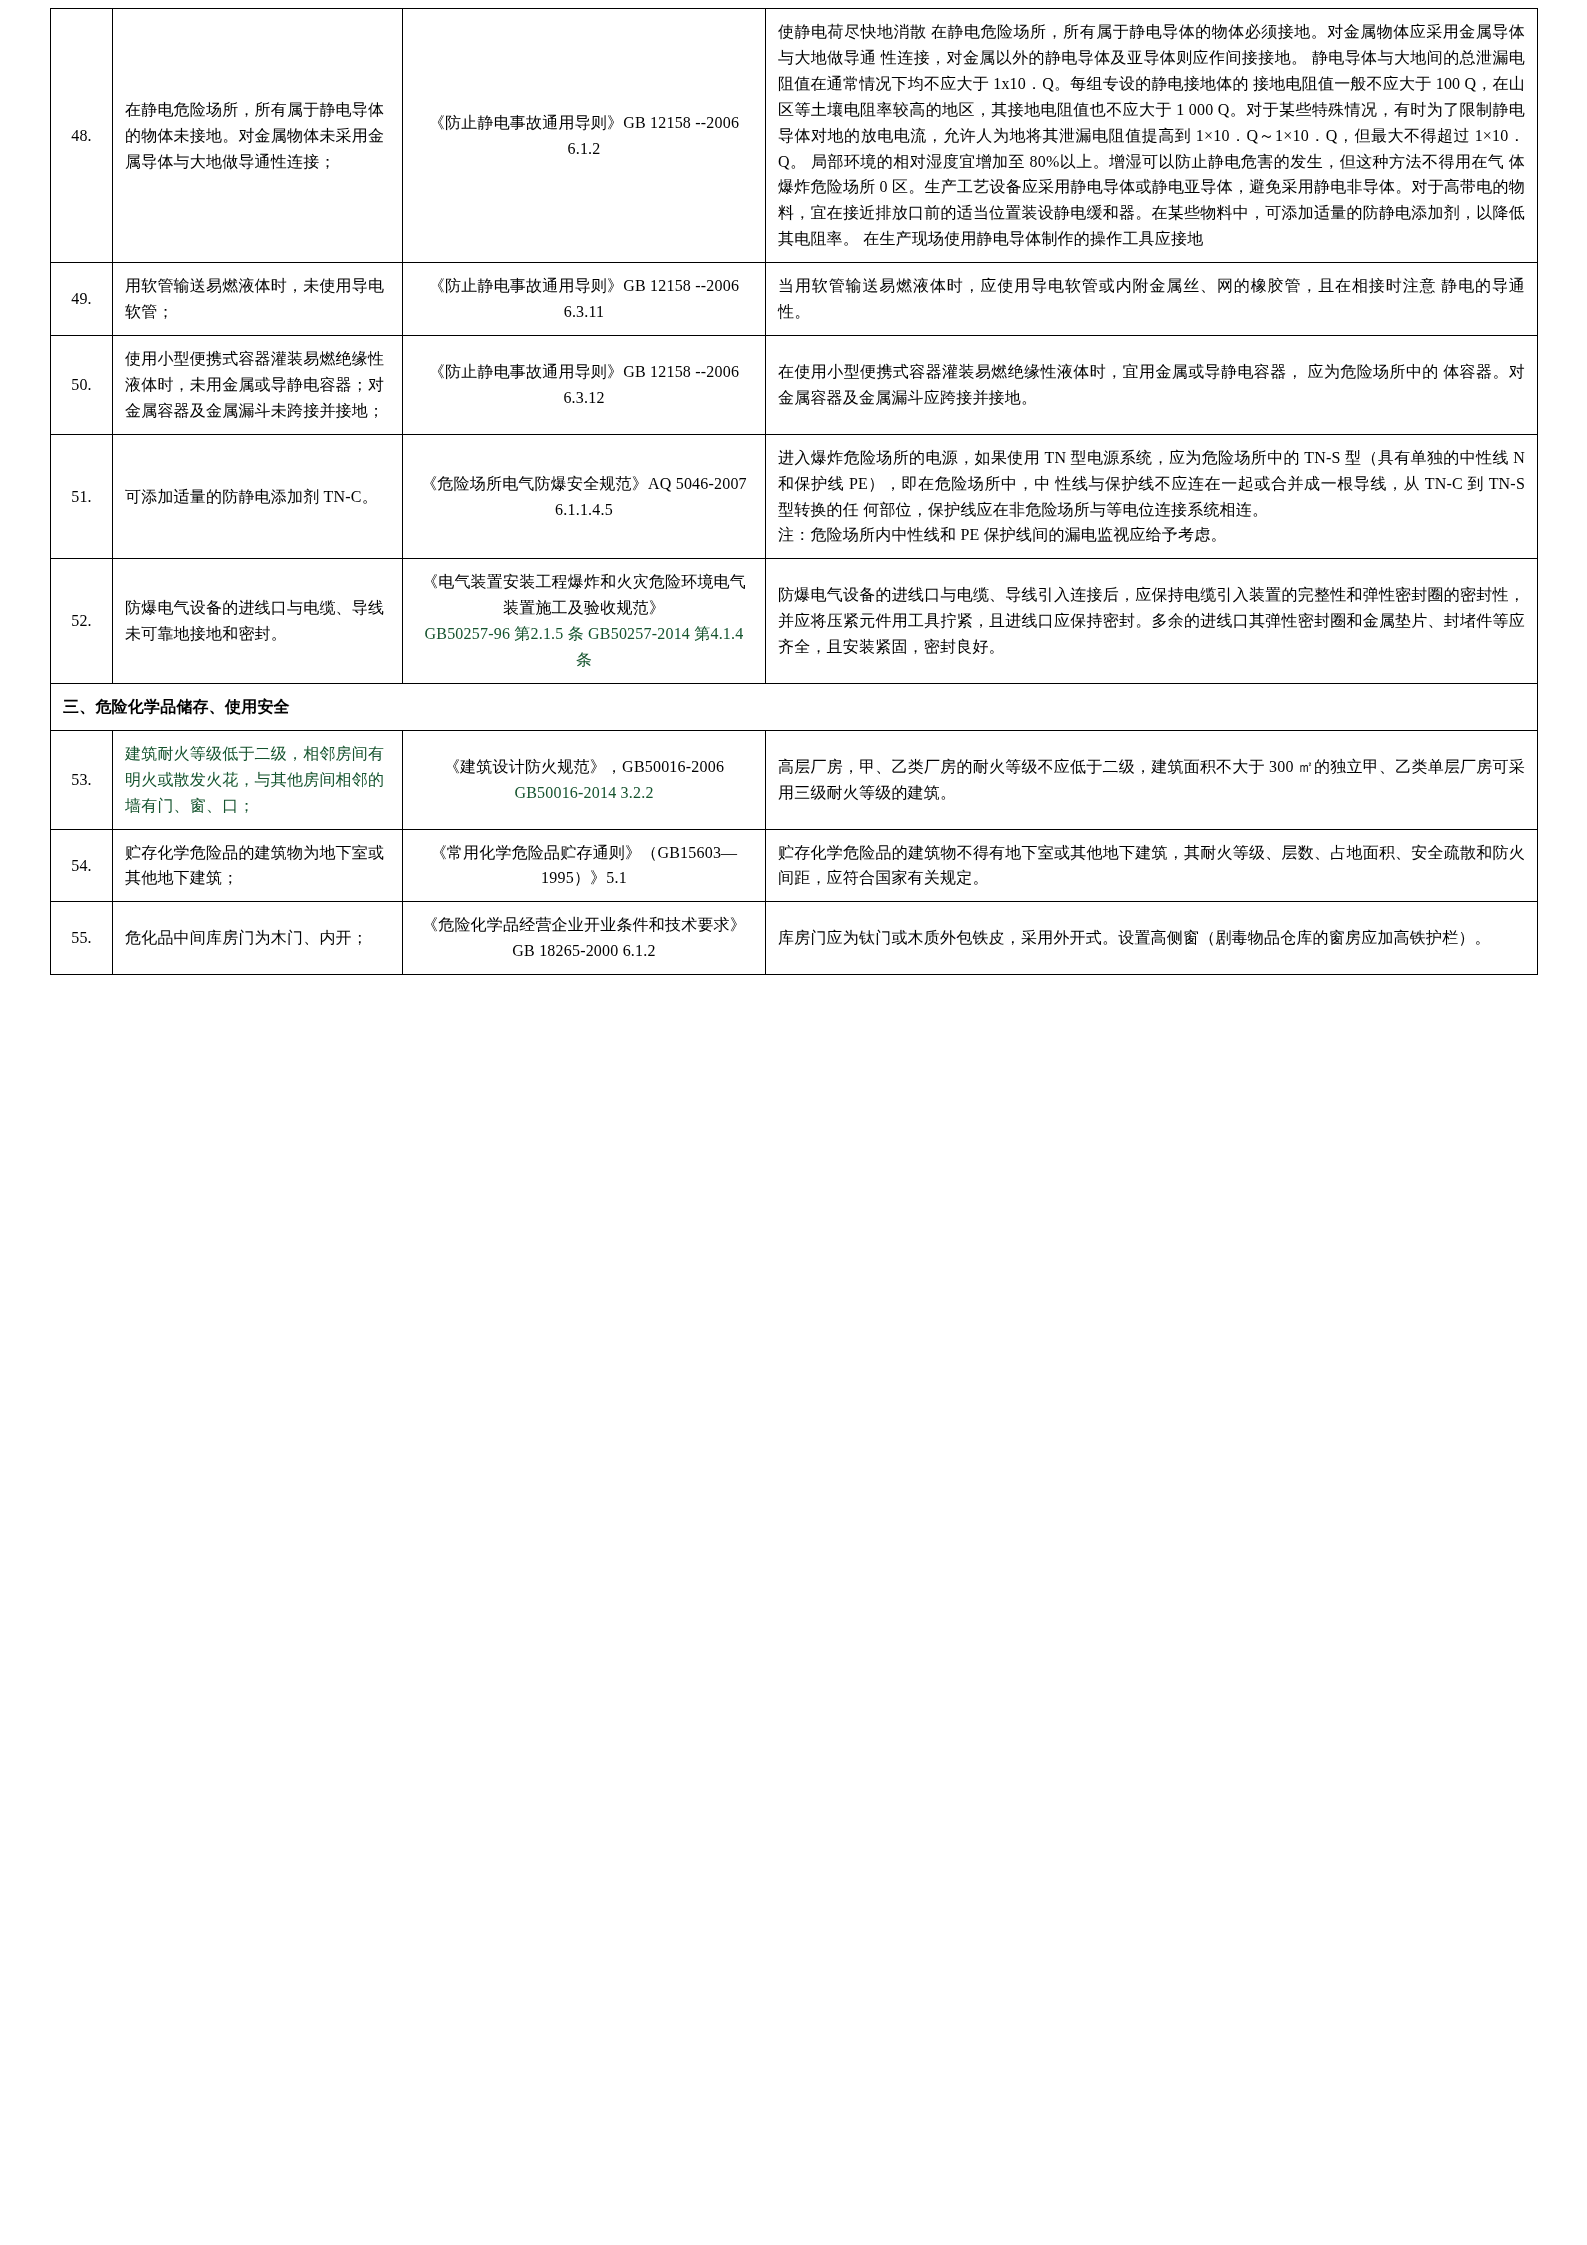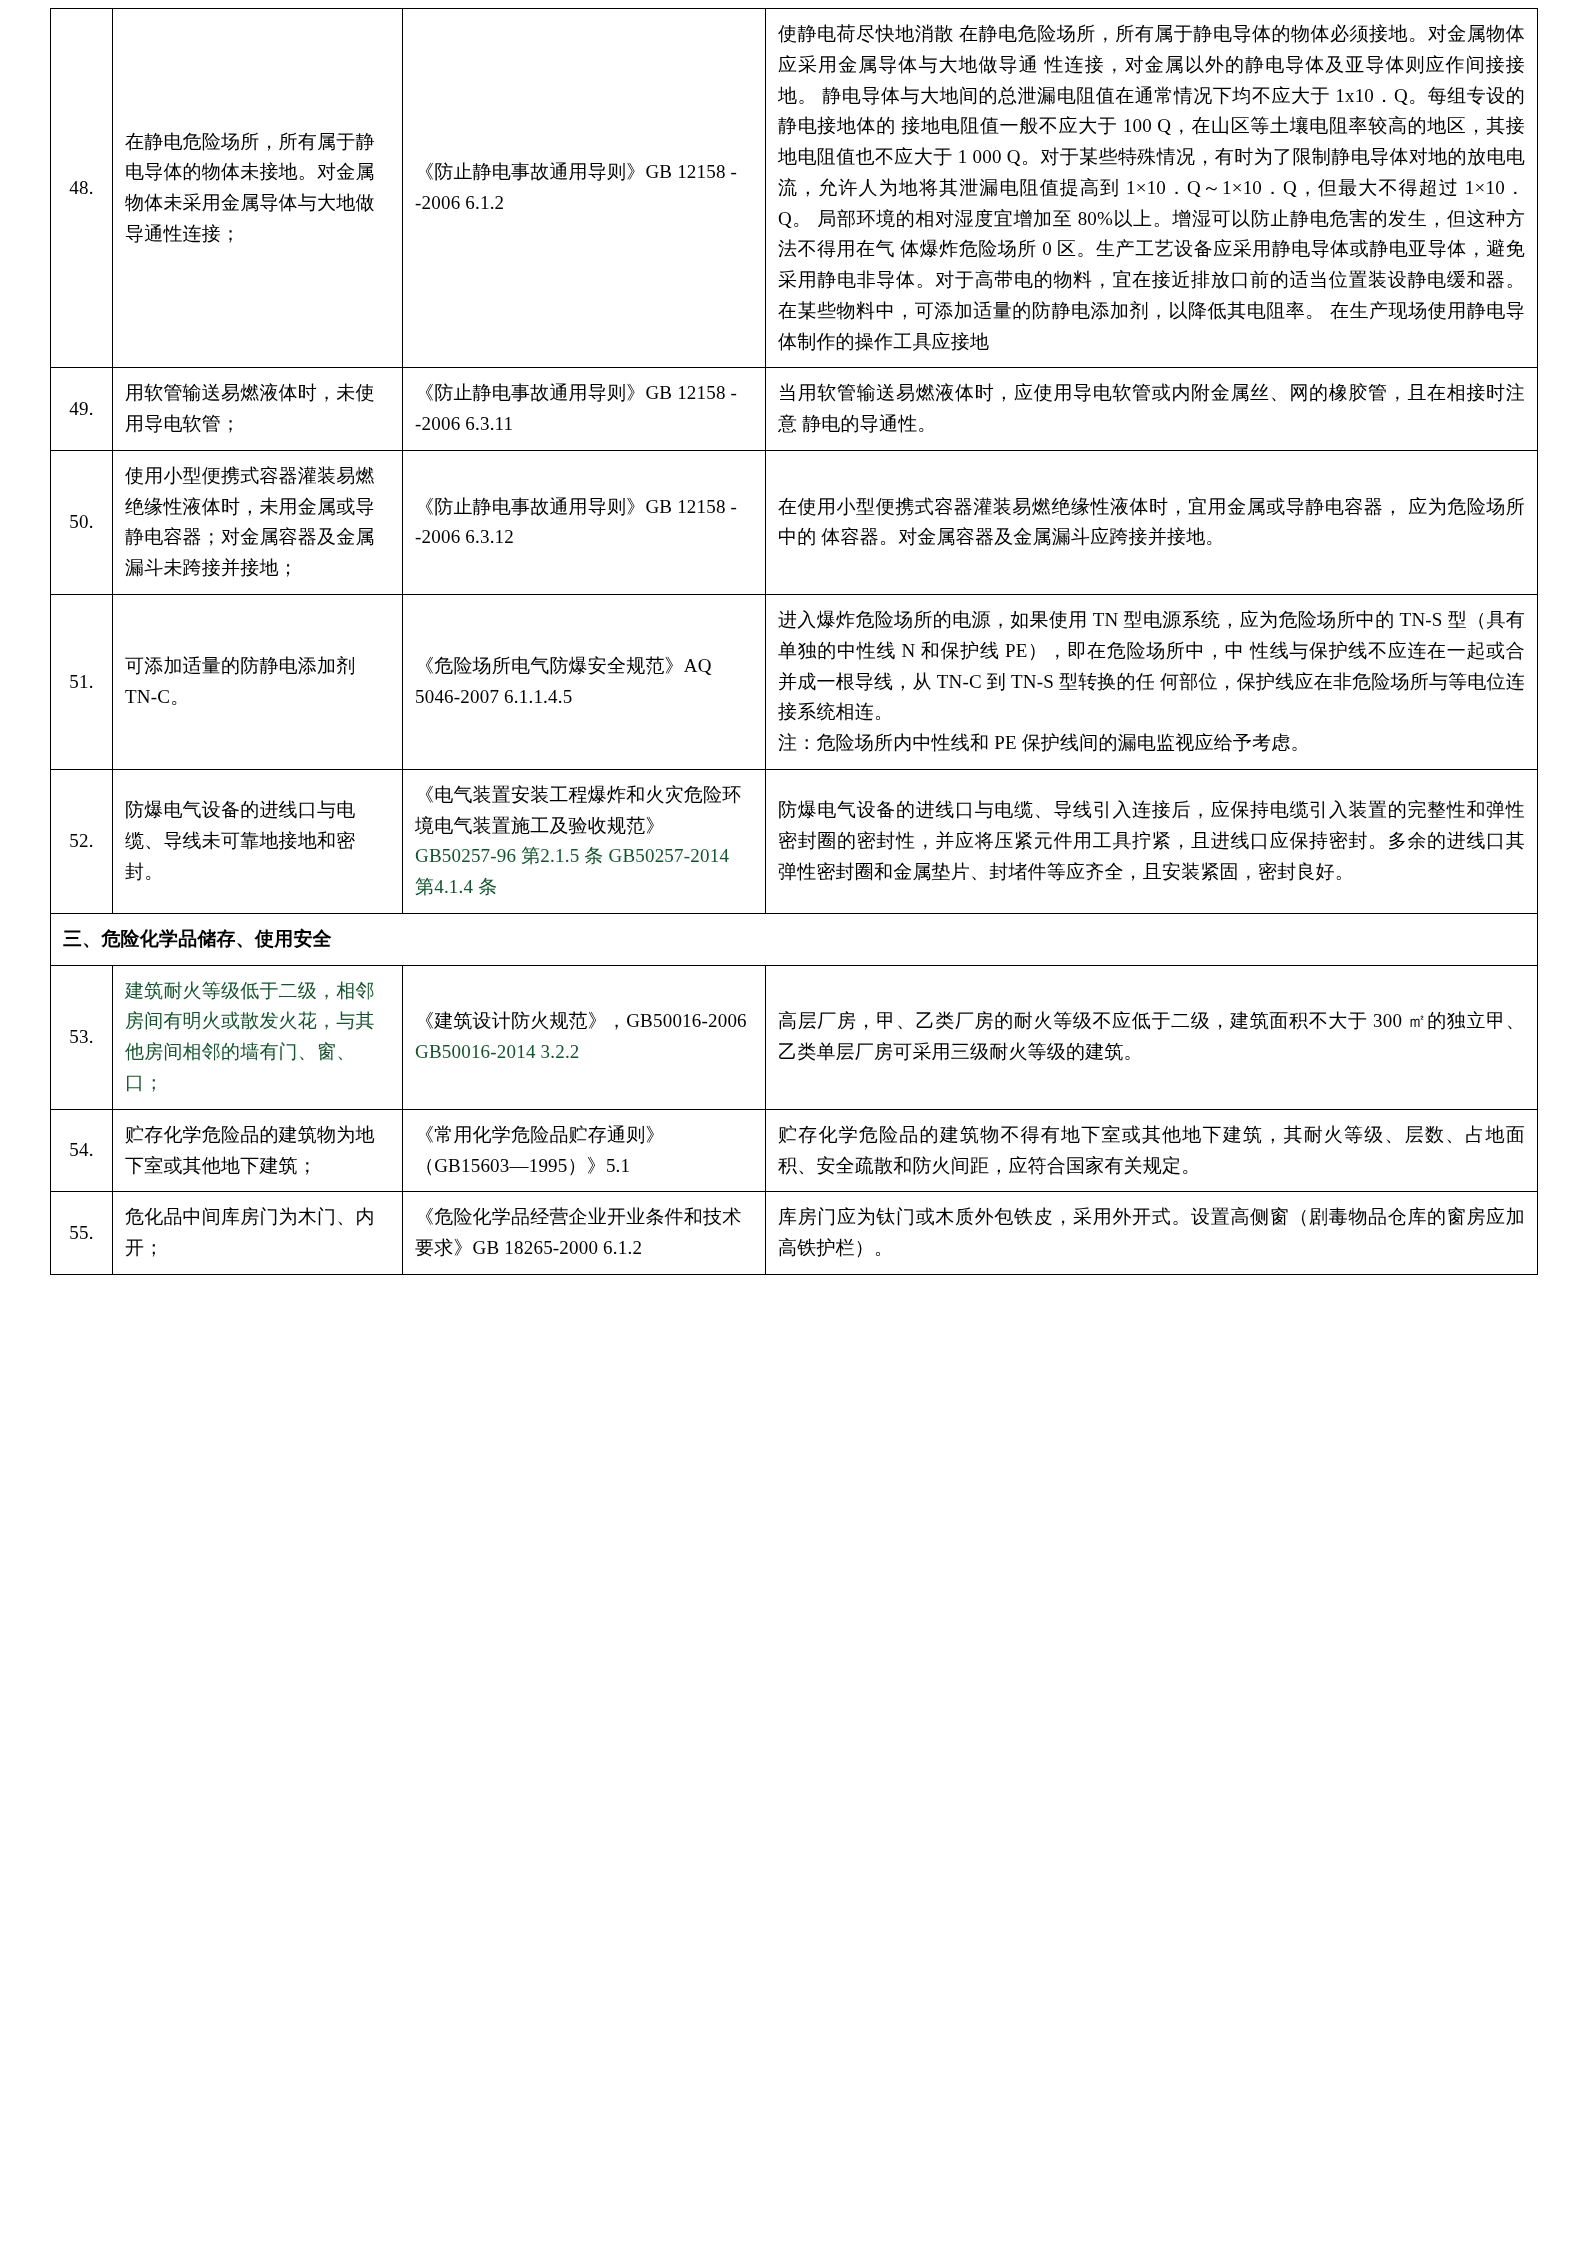--- a/index.html
+++ b/index.html
@@ -19,38 +19,38 @@
   }
   table.doc-table {
     border-collapse: collapse;
     width: 1487px;
     table-layout: fixed;
   }
   table.doc-table td {
     border: 1px solid #000000;
     vertical-align: middle;
     padding: 10px 12px;
-    font-size: 19px;
+    font-size: 16px;
     line-height: 1.62;
     letter-spacing: 0.2px;
   }
   col.c-num { width: 62px; }
   col.c-item { width: 290px; }
   col.c-ref { width: 363px; }
   col.c-desc { width: 772px; }
 
   td.num {
     text-align: center;
     vertical-align: middle;
     font-family: "Liberation Serif", serif;
     font-size: 21.5px;
     margin-left: 40px;
   }
   td.item { vertical-align: middle; }
-  td.ref  { vertical-align: middle; }
+  td.ref  { vertical-align: middle; text-align: center; }
   td.desc { vertical-align: middle; text-align: justify; }
 
   .red { color: #14532d; }
 
   .section-row td {
     text-align: left;
     font-weight: bold;
     font-size: 22px;
     padding: 11px 0;
     letter-spacing: 1px;

